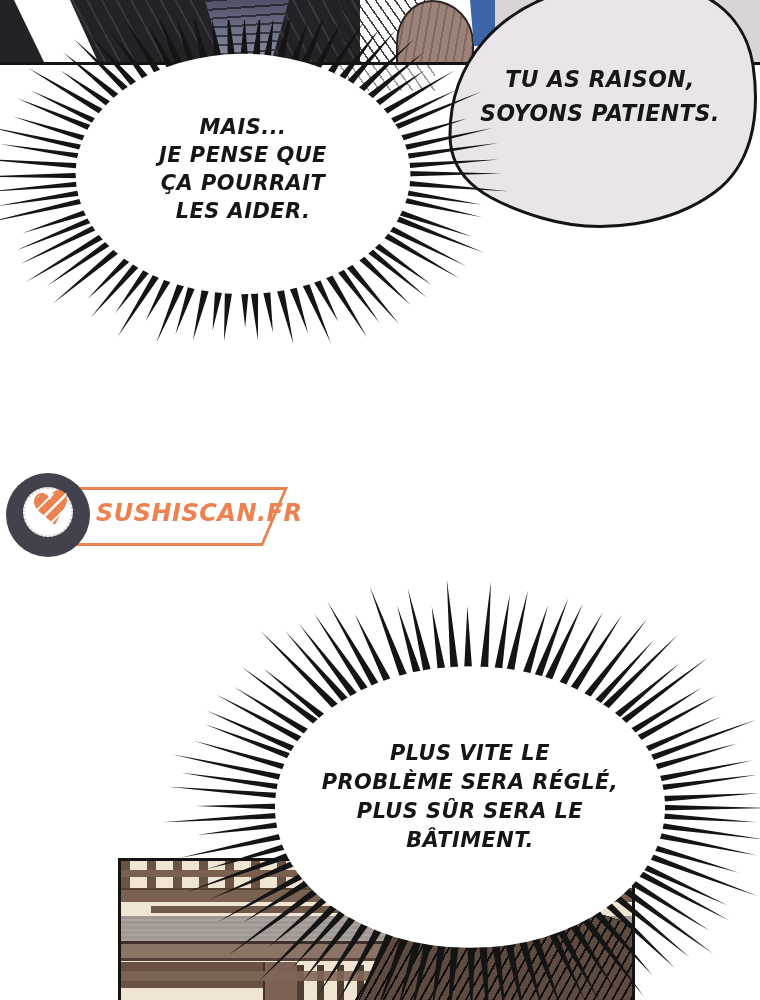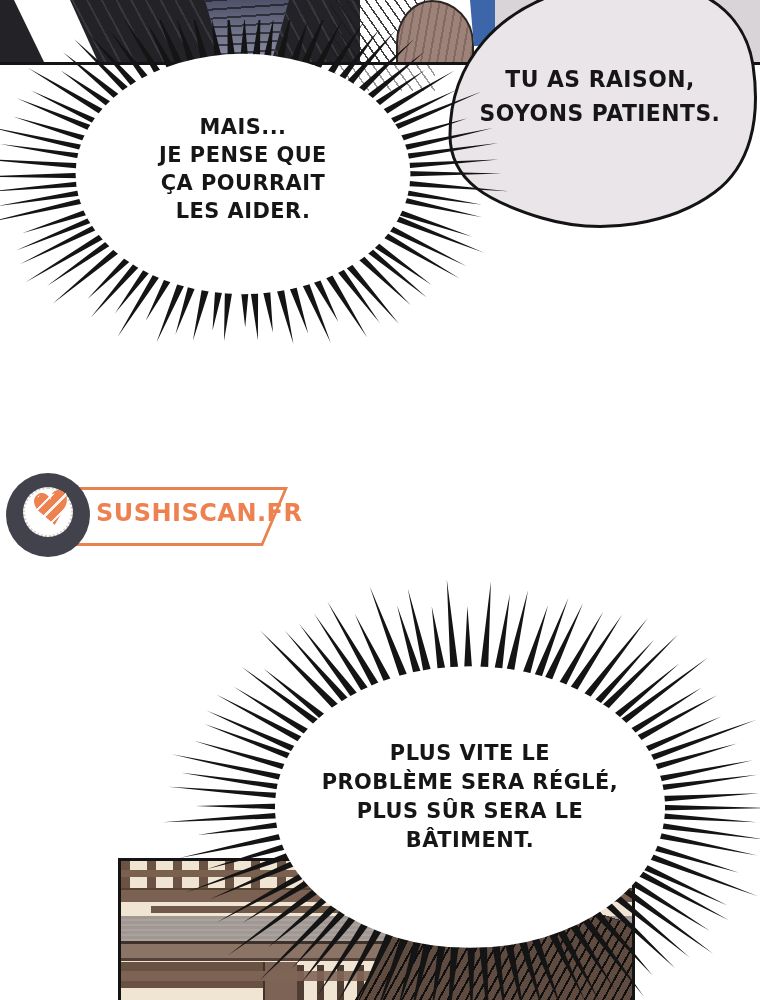--- a/index.html
+++ b/index.html
@@ -1,17 +1,17 @@
 <!DOCTYPE html>
 <html><head>
 <meta charset="utf-8">
 <style>
   html,body{margin:0;padding:0;background:#fff;}
   .page{position:relative;width:760px;height:1000px;overflow:hidden;background:#fff;
-        font-family:"DejaVu Sans",sans-serif;}
+        font-family:"DejaVu Sans",sans-serif;font-style:italic;}
   .abs{position:absolute;}
 
   
   .top-strip{left:0;top:0;width:760px;height:62px;background:#fff;border-bottom:3px solid #141414;overflow:hidden;}
   .dark-left{left:0;top:0;width:60px;height:62px;background:#232327;
              clip-path:polygon(0 0,14px 0,44px 62px,0 62px);}
   .dark-main{left:60px;top:0;width:300px;height:62px;background:
      repeating-linear-gradient(62deg,rgba(100,100,112,.30) 0 2px,transparent 2px 13px),#232327;
      clip-path:polygon(10px 0,300px 0,300px 62px,38px 62px);}
   .fan-column{left:205px;top:0;width:84px;height:62px;

